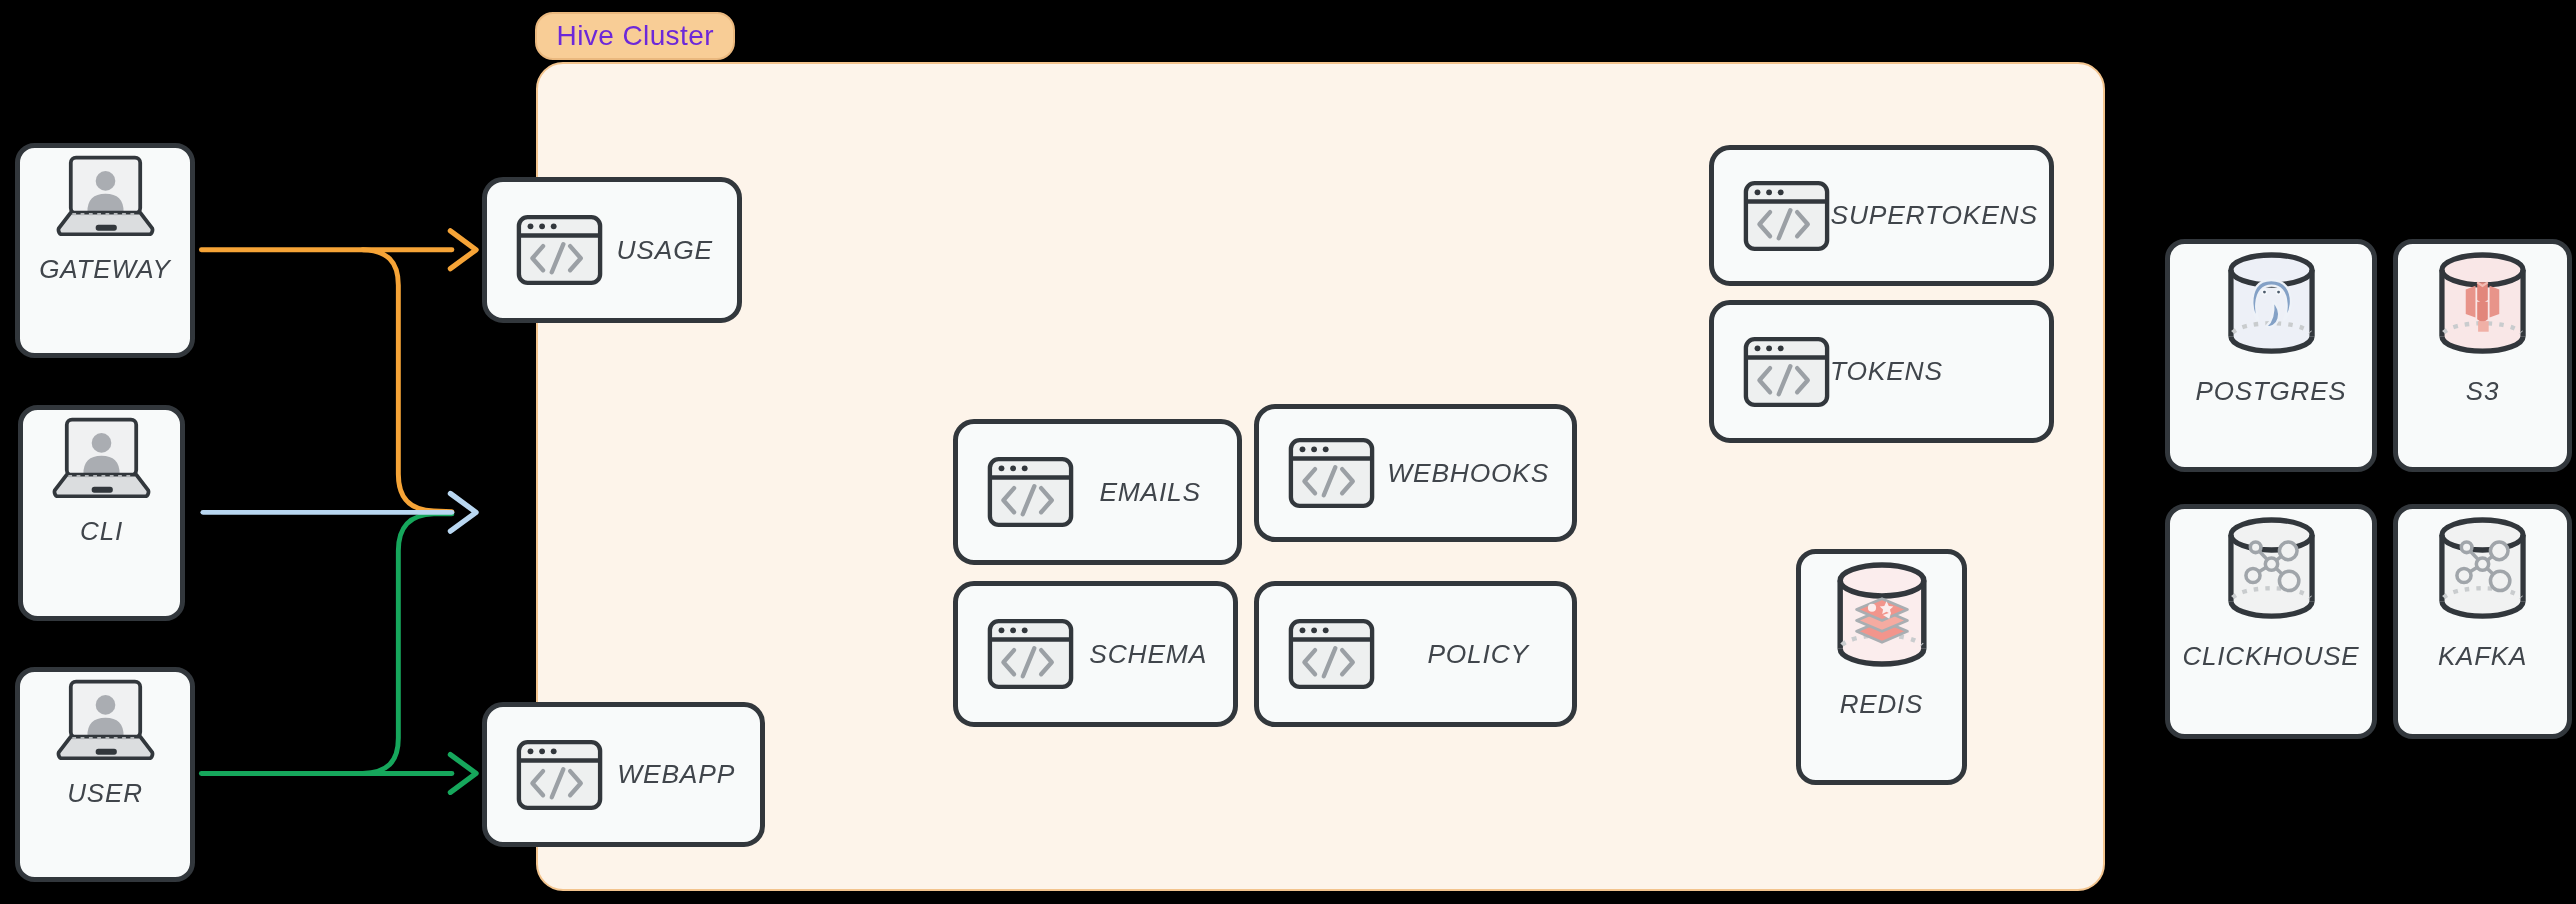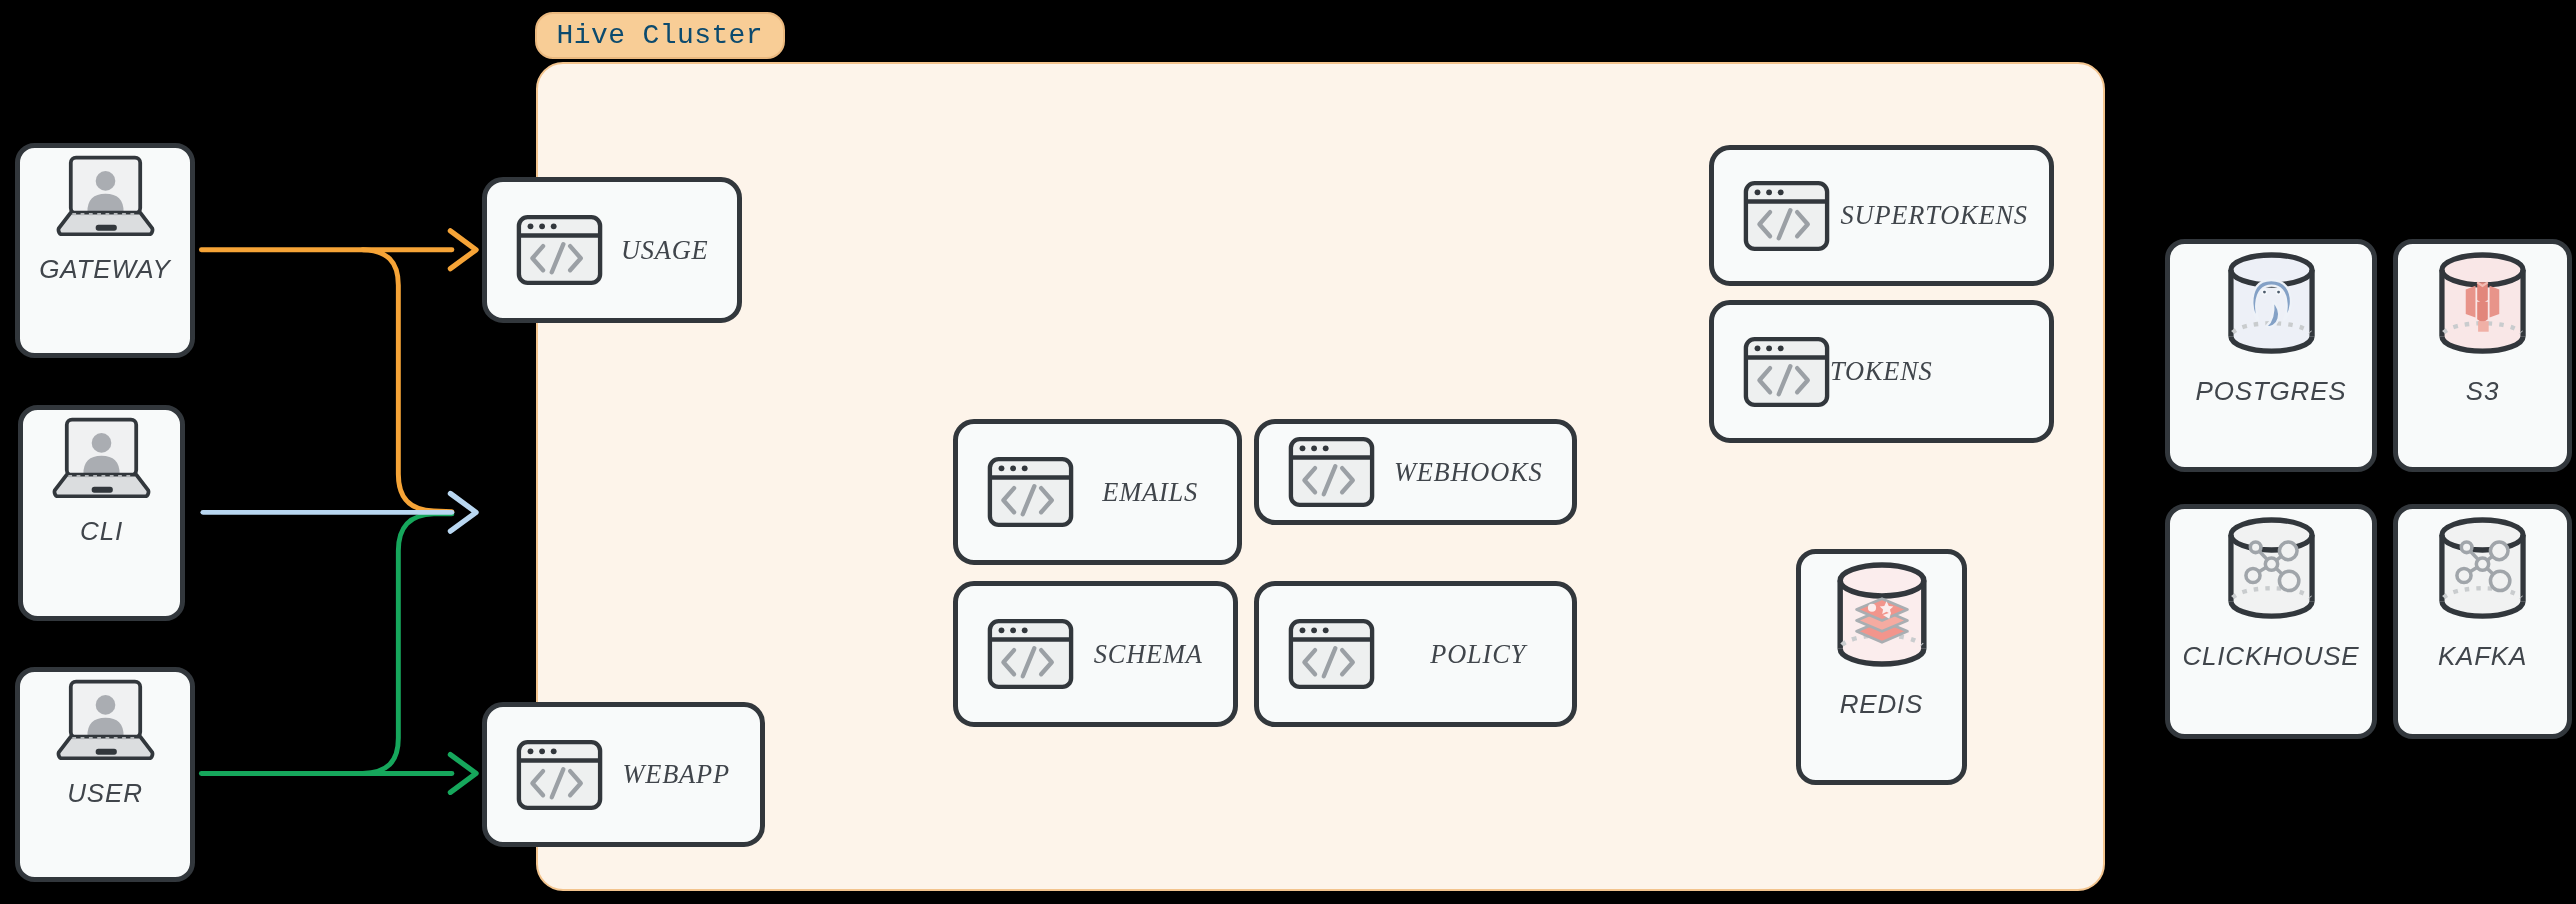--- a/index.html
+++ b/index.html
@@ -8,33 +8,32 @@
     font-family:"Liberation Sans",sans-serif;
   }
   
   .cluster{
     position:absolute;left:536px;top:62px;width:1569px;height:829px;
     background:#fdf4ea;border:2.3px solid #f3c48e;border-radius:27px;box-sizing:border-box;
   }
   .badge{
     position:absolute;left:535px;top:12px;
     background:#f8cd96;border:2.3px solid #eab87e;border-radius:18px;
-    padding:6px 19.6px;font-size:28px;font-weight:500;color:#0c4a6e;
+    padding:6px 19.6px;font-size:28px;font-weight:500;color:#6d28d9;
     letter-spacing:0.4px;
-    font-family:Liberation Mono, monospace;
   }
   
   .node{
     position:absolute;box-sizing:border-box;
     background:#f8fafa;border:5.3px solid #32373c;border-radius:21px;
     display:flex;align-items:center;padding-left:29px;
   }
   .node .lbl{
     flex:1;text-align:center;font-style:italic;font-weight:500;
-    font-size:26.4px;color:#40454b;letter-spacing:0.8px;padding-right:10.6px;font-family:Liberation Serif, serif;
+    font-size:26.4px;color:#40454b;letter-spacing:0.8px;padding-right:10.6px;
   }
   
   .card{
     position:absolute;box-sizing:border-box;
     background:#f8fafa;border:5.3px solid #32373c;border-radius:19.6px;
     display:flex;flex-direction:column;align-items:center;justify-content:flex-start;
     gap:18px;padding-top:4.5px;
   }
   .card .lbl{
     font-style:italic;font-weight:500;font-size:26px;color:#40454b;letter-spacing:0.8px;
@@ -149,21 +148,21 @@
         <circle cx="39" cy="12.5" r="3" fill="#32373c"></circle>
       <g stroke="#9ba0a5" stroke-width="4.5" fill="none" stroke-linecap="round" stroke-linejoin="round">
         <polyline points="28,33 17,45.5 28,58"></polyline>
           <line x1="37" y1="60" x2="49" y2="31"></line>
           <polyline points="56,33 67,45.5 56,58"></polyline>
       </g>
     </svg>
     <div class="lbl">EMAILS</div>
   </div>
 
-  <div class="node" style="left:1254px;top:419px;width:323px;height:106px;">
+  <div class="node" style="left:1254px;top:404px;width:323px;height:138px;">
     <svg class="icon" width="87" height="72" viewBox="0 0 90 74">
       <rect x="3" y="3" width="84" height="68" rx="9" fill="#eef0f0" stroke="#32373c" stroke-width="4.5"></rect>
       <line x1="3" y1="22" x2="87" y2="22" stroke="#32373c" stroke-width="4.5"></line>
       <circle cx="15" cy="12.5" r="3" fill="#32373c"></circle>
         <circle cx="27" cy="12.5" r="3" fill="#32373c"></circle>
         <circle cx="39" cy="12.5" r="3" fill="#32373c"></circle>
       <g stroke="#9ba0a5" stroke-width="4.5" fill="none" stroke-linecap="round" stroke-linejoin="round">
         <polyline points="28,33 17,45.5 28,58"></polyline>
           <line x1="37" y1="60" x2="49" y2="31"></line>
           <polyline points="56,33 67,45.5 56,58"></polyline>

